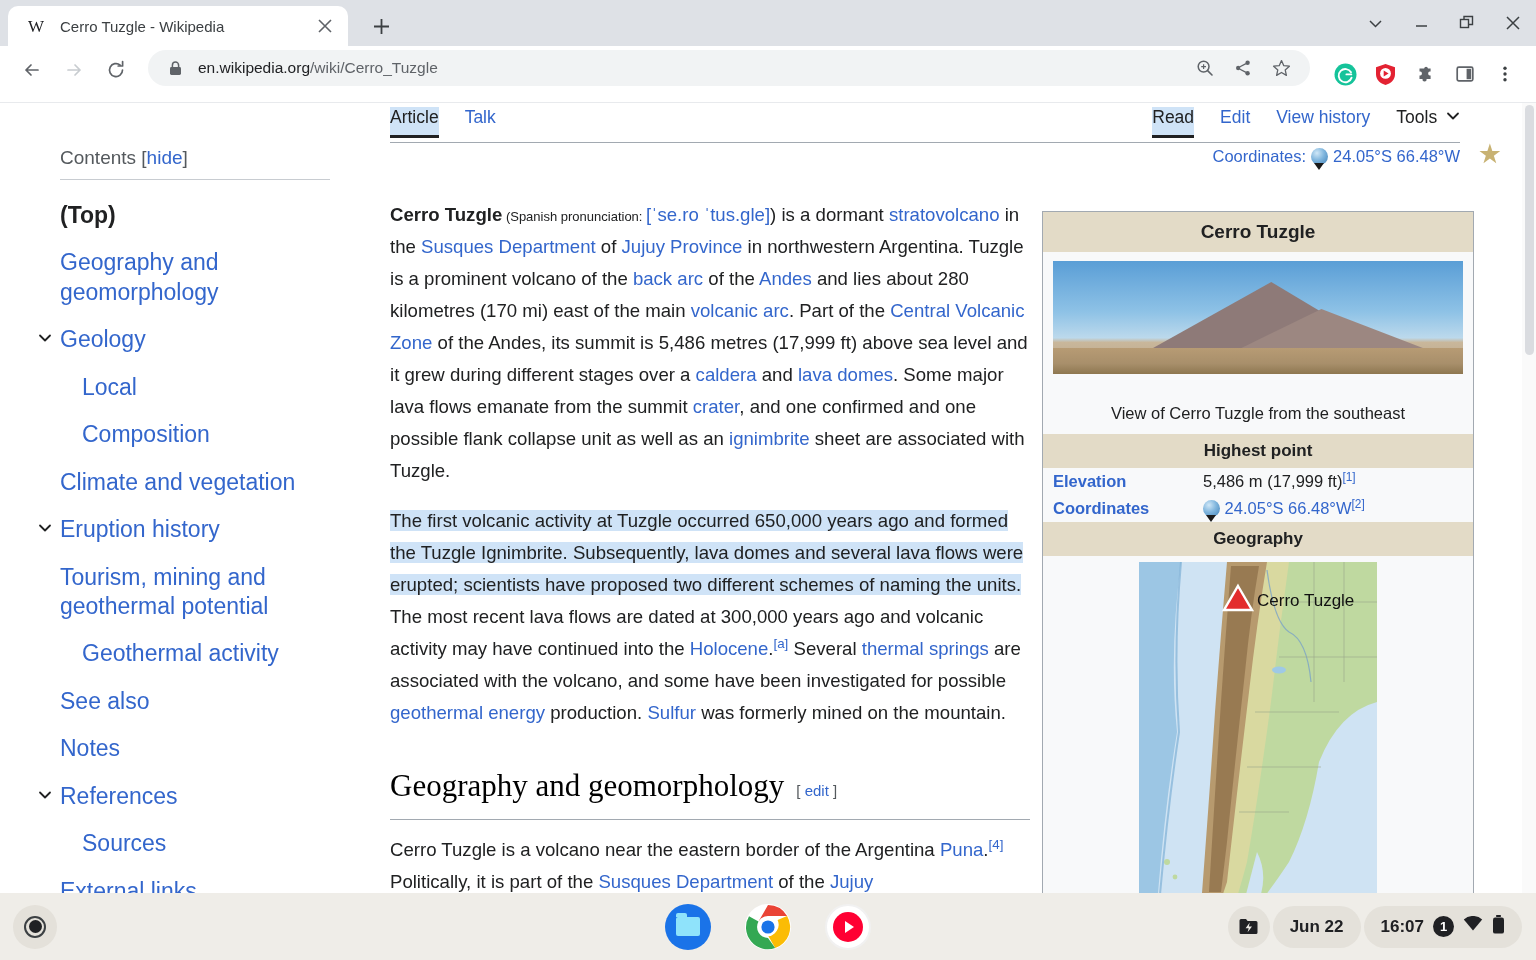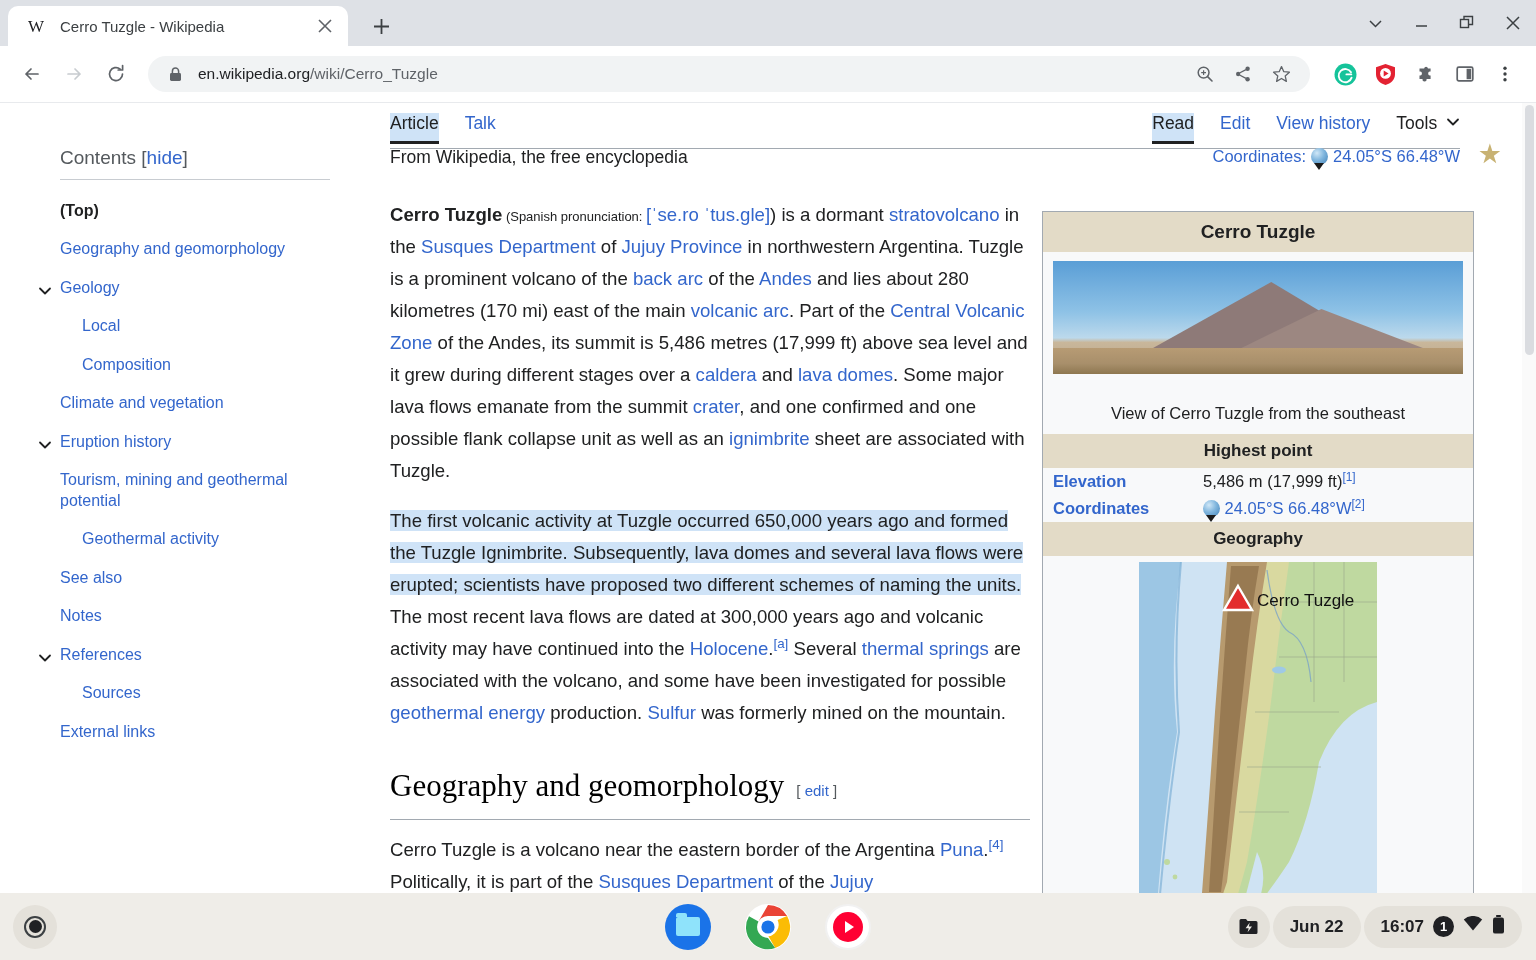--- a/index.html
+++ b/index.html
@@ -52,21 +52,21 @@
     position: absolute; right: 0; top: 0; height: 46px;
     display: flex; align-items: center; gap: 0px;
   }
   .winctl > div {
     width: 46px; height: 46px; display: flex; align-items: center;
     justify-content: center; color: #3c4043;
   }
 
   
   .toolbar {
-    height: 56px; background: #ffffff; display: flex; align-items: center;
+    height: 56px; background: #ffffff; display: flex; 
     padding: 4px 12px; gap: 2px;
   }
   .navbtn {
     width: 40px; height: 40px; border-radius: 50%;
     display: flex; align-items: center; justify-content: center;
     color: #5f6368; flex: none;
   }
   .navbtn.disabled { color: #c8ccd0; }
   .omnibox {
     flex: 1; height: 36px; margin: 0 8px 0 10px; background: #F1F3F4;
@@ -99,30 +99,30 @@
     padding: 44px 30px 16px 60px; background: #fff;
   }
   .contents-head {
     font-size: 19px; color: #54595d; margin-bottom: 10px;
   }
   .contents-head a { color: #3366cc; text-decoration: none; }
   .toc-rule { height: 1px; background: #c8ccd1; margin-bottom: 12px; }
   .toc li { list-style: none; position: relative; }
   .toc a {
     display: block; color: #3366cc; text-decoration: none;
-    font-size: 16px; line-height: 1.28; padding: 9px 0;
+    font-size: 23px; line-height: 1.28; padding: 9px 0;
   }
   .toc a.active { color: #202122; font-weight: bold; }
   .toc .lvl2 { padding-left: 22px; }
   .toc .chev {
     position: absolute; left: -22px; top: 15px; width: 14px; height: 14px;
     color: #202122;
   }
   .tabs-row {
-    position: absolute; left: 390px; top: 10px; width: 1070px;
+    position: absolute; left: 390px; top: 4px; width: 1070px;
     display: flex; align-items: flex-start; justify-content: space-between;
     border-bottom: 1px solid #a2a9b1; height: 36px;
   }
   .tabs-left, .tabs-right { display: flex; gap: 26px; align-items: baseline; }
   .wtab {
     font-size: 17.5px; color: #3366cc; text-decoration: none;
     padding-bottom: 9px; position: relative;
   }
   .wtab.sel { color: #202122; }
   .wtab.sel::after {
@@ -498,21 +498,20 @@
           <div class="tabs-right" id="view-tabs">
               <a href="#" class="wtab sel">Read</a>
               <a href="#" class="wtab">Edit</a>
               <a href="#" class="wtab">View history</a>
               <a href="#" class="wtab plain">Tools <span style="margin-left: 4px;"><svg width="14" height="14" viewBox="0 0 14 14">
                     <path d="M2 4.5 L7 9.5 L12 4.5" stroke="currentColor" stroke-width="1.8" fill="none" stroke-linecap="round" stroke-linejoin="round"></path>
                   </svg></span></a>
             </div>
         </div>
 
-        <div class="fromwiki">From Wikipedia, the free encyclopedia</div>
 
         <div class="coordline">
           <span class="lbl">Coordinates:</span>
           <span class="globe"></span>
           <span>24.05°S 66.48°W</span>
         </div>
         <div class="star-icon">★</div>
 
         <div class="body-text">
 

